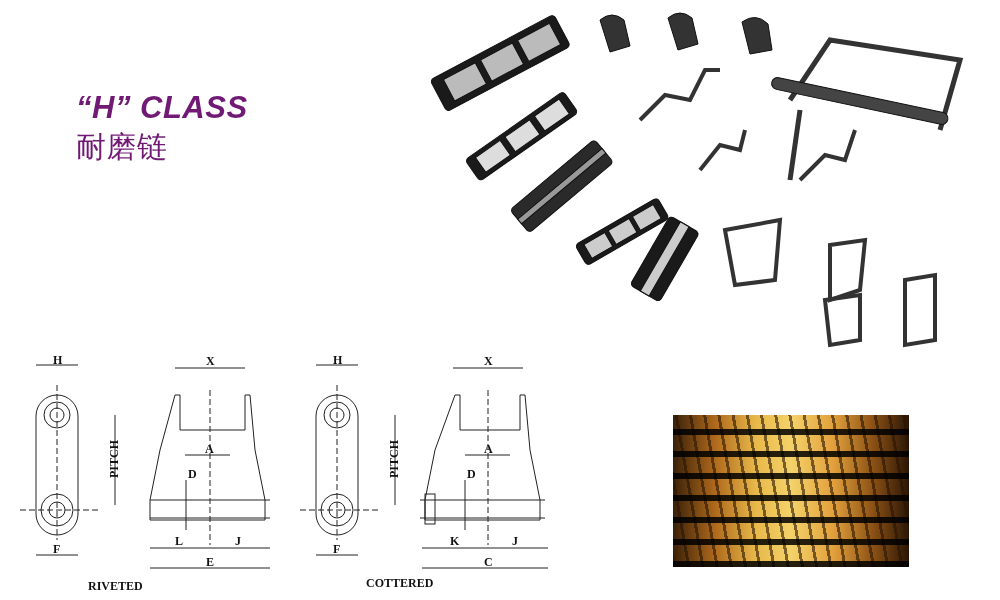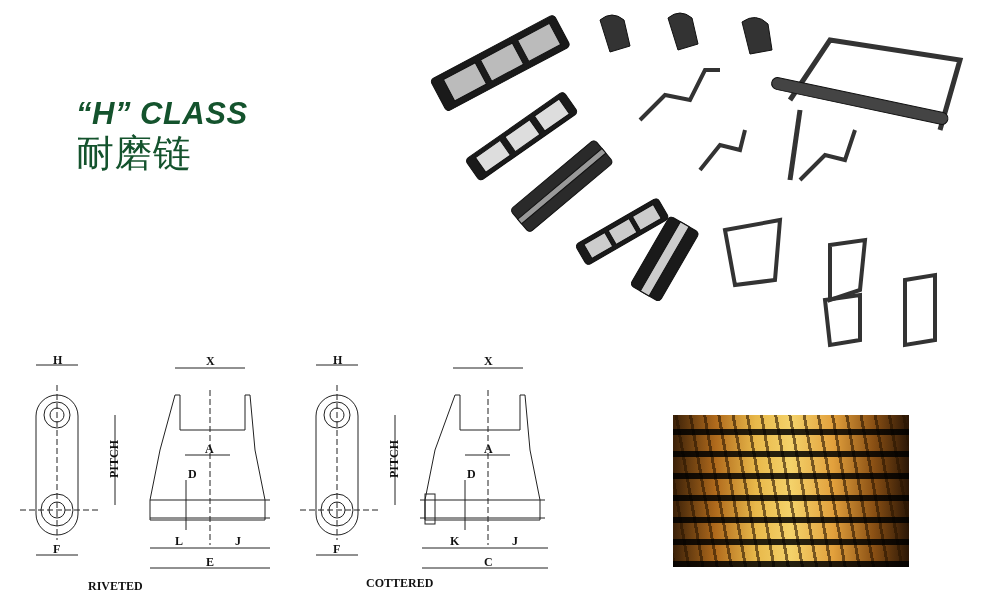--- a/index.html
+++ b/index.html
@@ -1,18 +1,18 @@
 <!DOCTYPE html>
 <html><head>
 <meta charset="utf-8">
 <style>
   html,body{margin:0;padding:0;background:#fff;}
   body{width:1000px;height:600px;position:relative;overflow:hidden;font-family:"Liberation Sans",sans-serif;}
-  .title{position:absolute;left:76px;top:94px;font-family:"Liberation Sans",sans-serif;font-weight:bold;font-style:italic;font-size:31px;line-height:40px;color:#14532d;letter-spacing:0.5px;}
-  .title .cn{font-style:normal;font-weight:normal;font-family:"DejaVu Sans",sans-serif;font-size:38px;line-height:38px;}
+  .title{position:absolute;left:76px;top:88px;font-family:"Liberation Sans",sans-serif;font-weight:bold;font-style:italic;font-size:31px;line-height:40px;color:#701a75;letter-spacing:0.5px;}
+  .title .cn{font-style:normal;font-weight:normal;font-family:"DejaVu Sans",sans-serif;font-size:30px;line-height:38px;}
   svg{position:absolute;left:0;top:0;}
   .lbl{font-family:"Liberation Serif",serif;font-weight:bold;font-size:12px;fill:#111;}
   .cap{font-family:"Liberation Serif",serif;font-weight:bold;font-size:12px;fill:#111;}
   .photo{position:absolute;left:673px;top:415px;width:236px;height:152px;
     background:
       repeating-linear-gradient(0deg, rgba(0,0,0,0.85) 0 6px, transparent 6px 22px),
       repeating-linear-gradient(80deg, rgba(40,20,0,0.6) 0 3px, transparent 3px 14px),
       linear-gradient(90deg,#3a2008 0%,#b06a1c 18%,#e8b84a 35%,#f4d26a 50%,#e2a03c 68%,#8a5014 85%,#2a1606 100%);}
 </style>
 </head>

